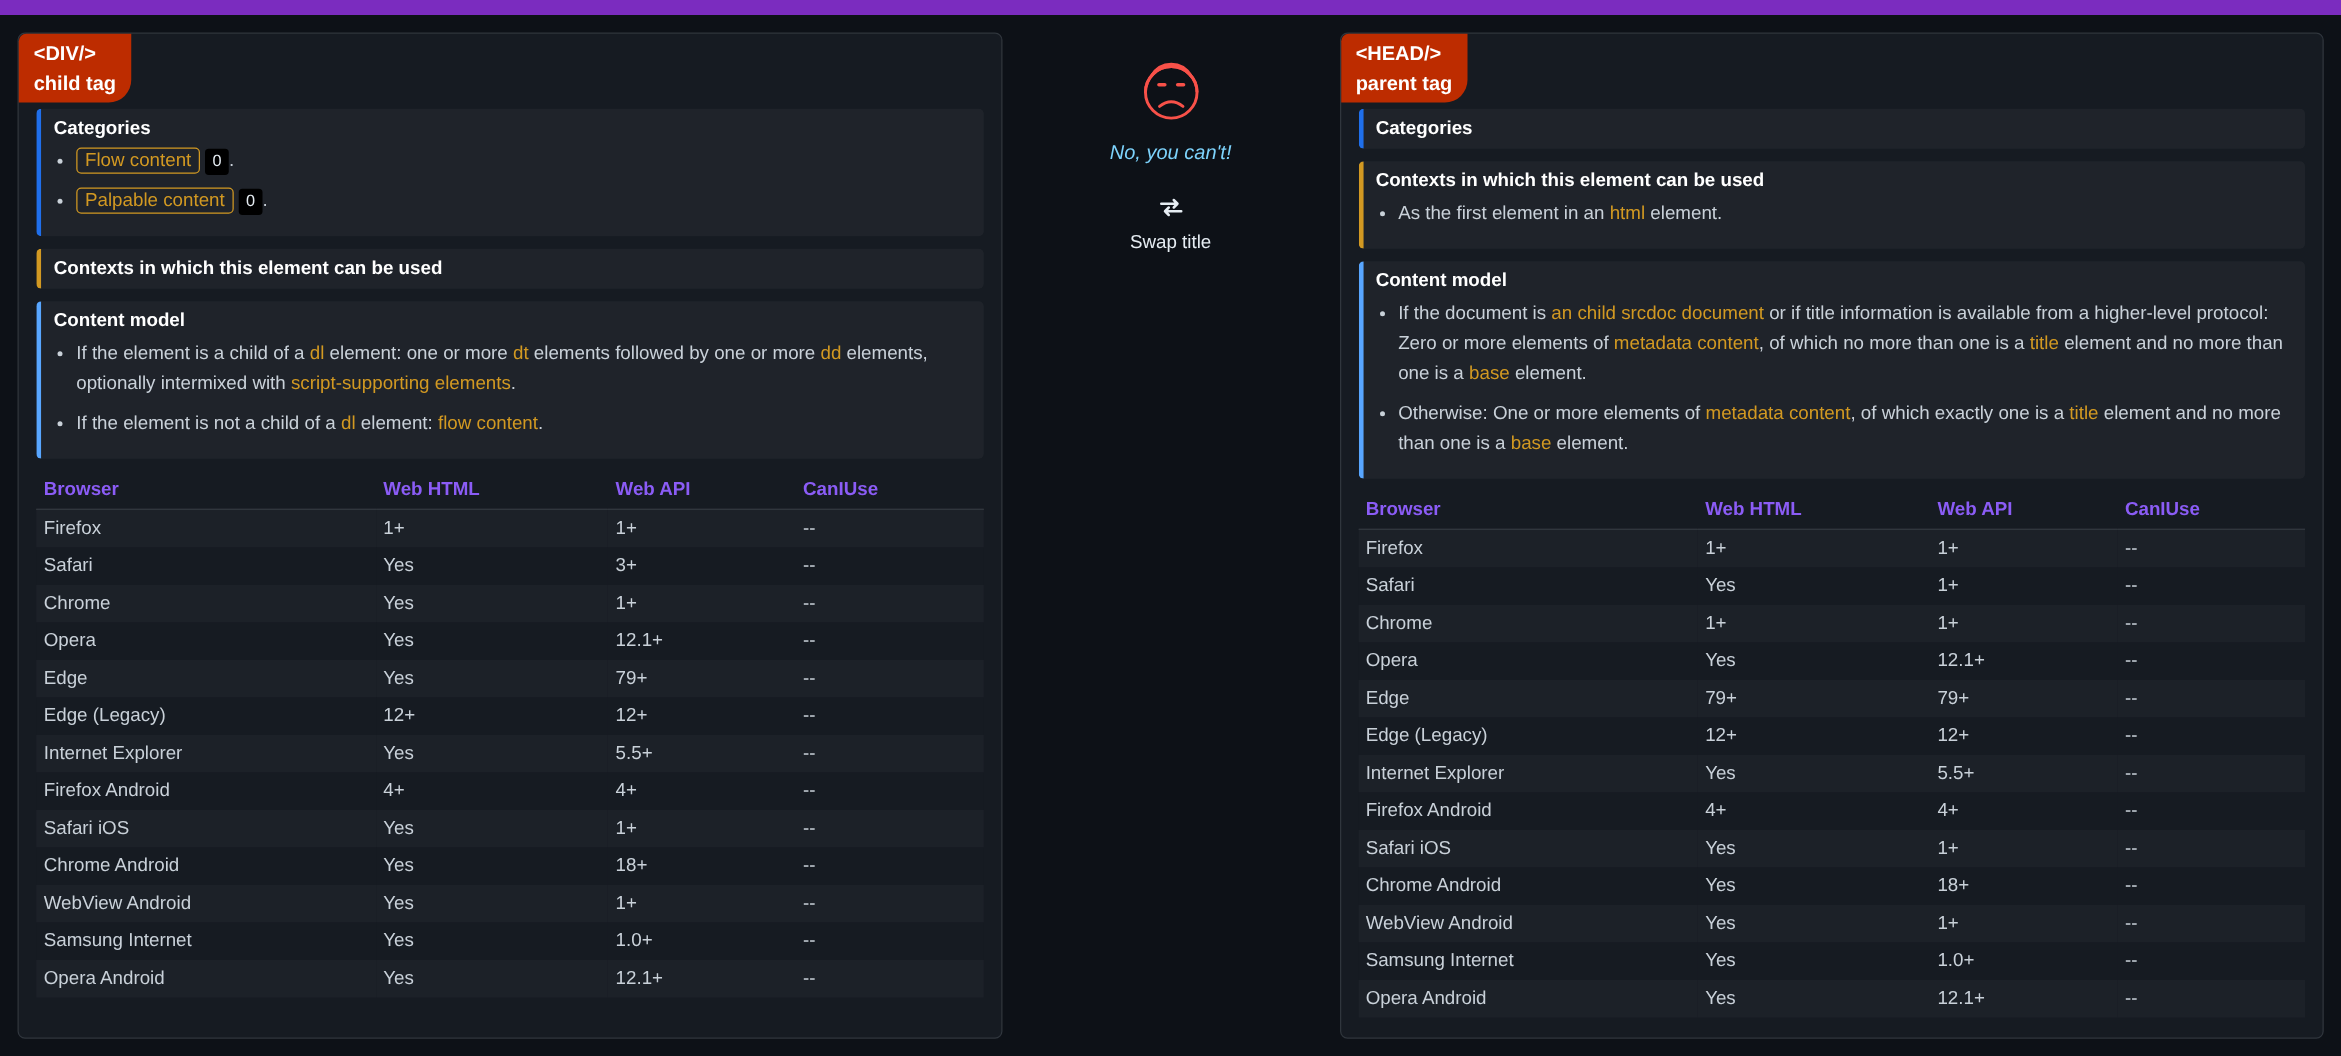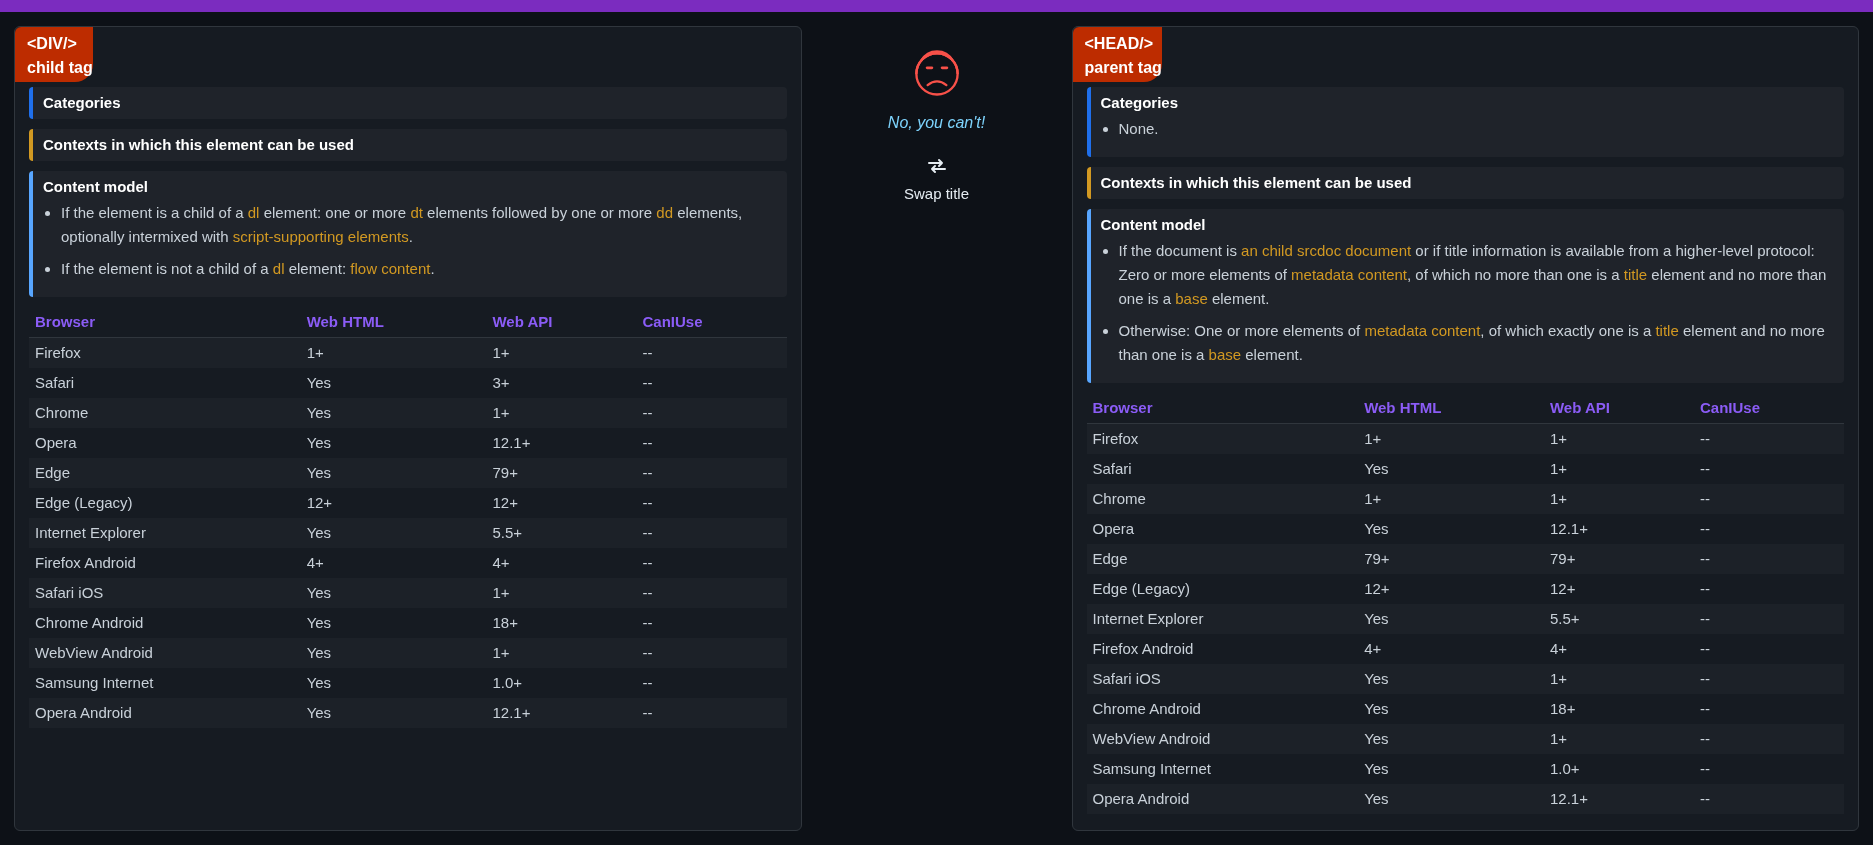--- a/index.html
+++ b/index.html
@@ -1,20 +1,20 @@
 <!DOCTYPE html>
 <html><head>
 <meta charset="utf-8">
 <style>
   html,body{margin:0;padding:0;background:#0d1117;color:#c9d1d9;font-family:-apple-system,BlinkMacSystemFont,"Segoe UI",Helvetica,Arial,sans-serif;font-size:15px;line-height:1.6;}
   .purple-bar{height:12px;background:#7b2cbf;width:100%;}
   .wrap{display:flex;gap:20px;padding:14px 14px 40px 14px;}
   .panel{flex:1;min-width:0;background:#161b22;border:1px solid #30363d;border-radius:6px;position:relative;padding:60px 14px 16px 14px;}
   .middle{width:230px;display:flex;flex-direction:column;align-items:center;padding-top:10px;}
-  .tag-label{position:absolute;top:0;left:0;background:#bd2c00;color:#fff;font-weight:600;padding:4px 0 2px 12px;border-radius:6px 0 18px 0;}
+  .tag-label{position:absolute;top:0;left:0;background:#bd2c00;color:#fff;font-weight:600;padding:4px 12px 2px 12px;border-radius:6px 0 18px 0;}
   .tag-label .tn{font-size:16px;font-weight:700;}
   .tag-label .sub{font-size:16px;font-weight:700;display:block;margin-top:-2px;}
   .section{border-left:4px solid;padding:4px 10px 2px 10px;margin:0 0 10px 0;background:rgba(255,255,255,0.04);border-radius:4px;}
   .section.cat-blue{border-color:#1f6feb;}
   .section.cat-yellow{border-color:#d29922;}
   .section.cat-blue2{border-color:#58a6ff;}
   .sec-title{font-weight:700;color:#ffffff;margin-bottom:2px;}
   .section ul{margin:0 0 0 18px;padding:0 0 6px 0;}
   .section li{margin:2px 0 8px 0;}
   .content-link{border:1px solid #d29922;border-radius:4px;padding:1px 6px;color:#d29922;}
@@ -39,20 +39,24 @@
 <div class="wrap">
 
   <div class="panel">
     <div class="tag-label">
       <span class="tn">&lt;DIV/&gt;</span>
       <span class="sub">child tag</span>
     </div>
 
     <div class="section cat-blue">
       <div class="sec-title">Categories</div>
+      <ul id="left-categories">
+          <li><span class="content-link">Flow content</span><span class="count-badge">0</span><span>.</span></li>
+          <li><span class="content-link">Palpable content</span><span class="count-badge">0</span><span>.</span></li>
+        </ul>
     </div>
 
     <div class="section cat-yellow">
       <div class="sec-title">Contexts in which this element can be used</div>
     </div>
 
     <div class="section cat-blue2">
       <div class="sec-title">Content model</div>
       <ul id="left-contentmodel">
           <li>If the element is a child of a <span class="lnk">dl</span> element: one or more <span class="lnk">dt</span> elements followed by one or more <span class="lnk">dd</span> elements, optionally intermixed with <span class="lnk">script-supporting elements</span>.</li>
@@ -171,27 +175,27 @@
   </div>
 
   <div class="panel">
     <div class="tag-label">
       <span class="tn">&lt;HEAD/&gt;</span>
       <span class="sub">parent tag</span>
     </div>
 
     <div class="section cat-blue">
       <div class="sec-title">Categories</div>
-      <ul id="right-categories">
-          <li>None.</li>
-        </ul>
     </div>
 
     <div class="section cat-yellow">
       <div class="sec-title">Contexts in which this element can be used</div>
+      <ul id="right-contexts">
+          <li>As the first element in an <span class="lnk">html</span> element.</li>
+        </ul>
     </div>
 
     <div class="section cat-blue2">
       <div class="sec-title">Content model</div>
       <ul id="right-contentmodel">
           <li>If the document is <span class="lnk">an child srcdoc document</span> or if title information is available from a higher-level protocol: Zero or more elements of <span class="lnk">metadata content</span>, of which no more than one is a <span class="lnk">title</span> element and no more than one is a <span class="lnk">base</span> element.</li>
           <li>Otherwise: One or more elements of <span class="lnk">metadata content</span>, of which exactly one is a <span class="lnk">title</span> element and no more than one is a <span class="lnk">base</span> element.</li>
         </ul>
     </div>
 

